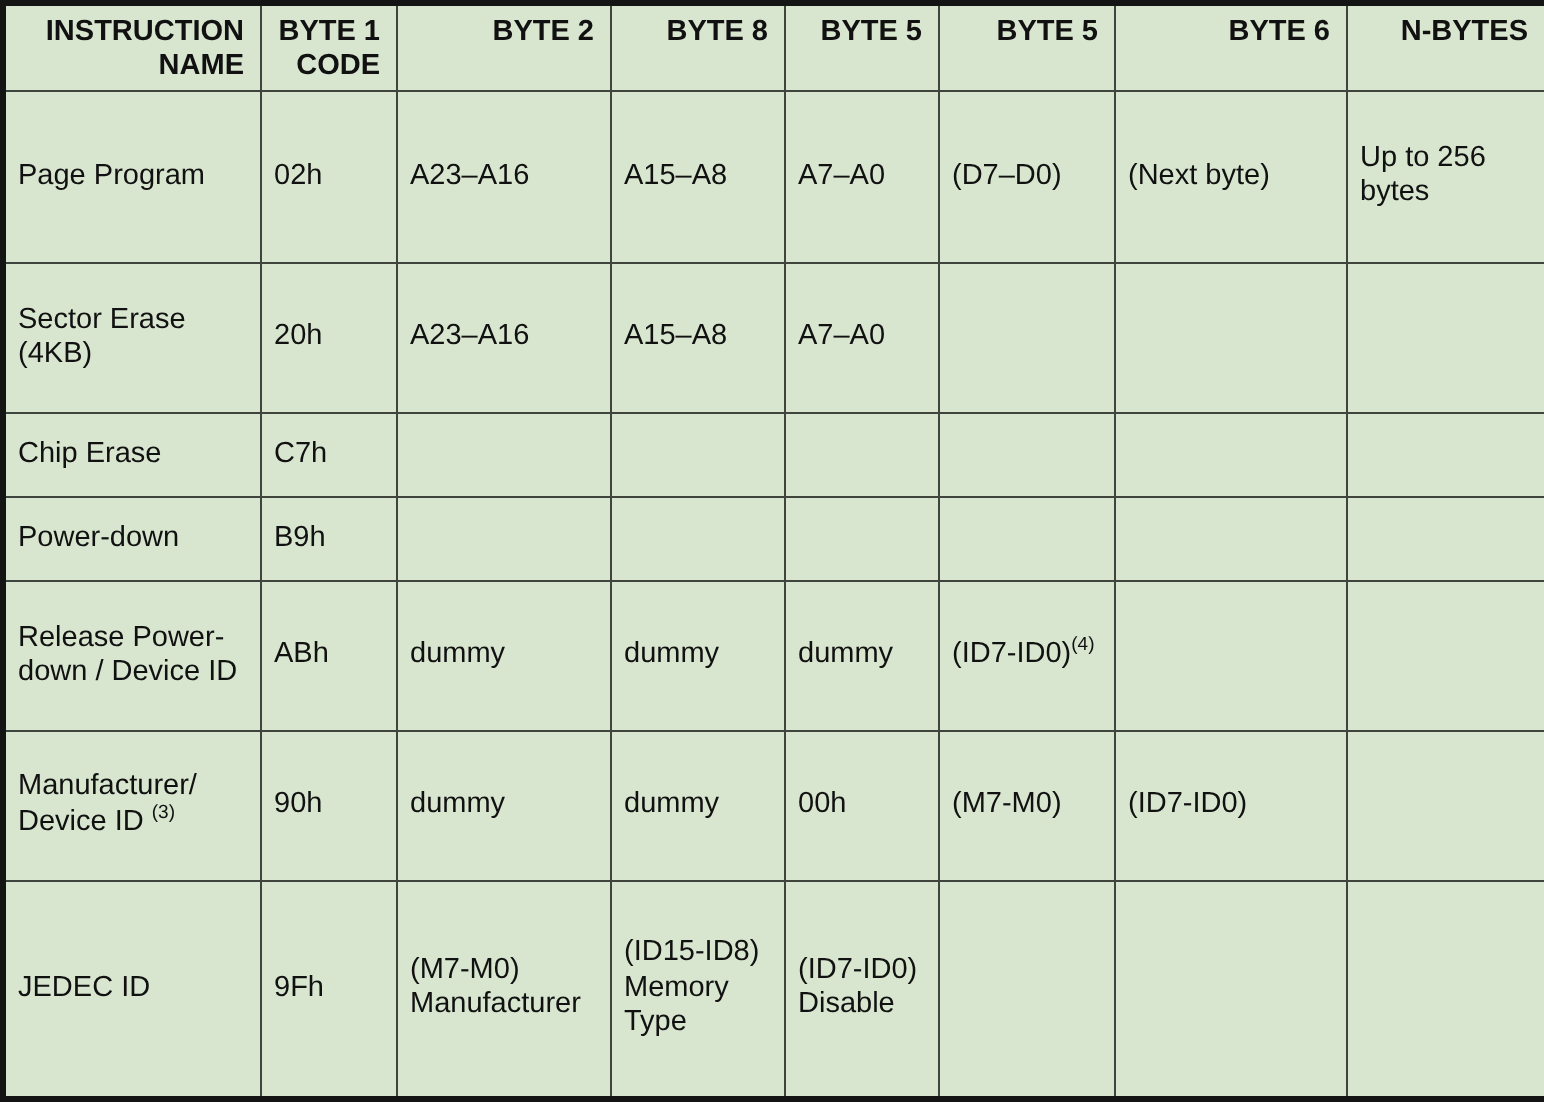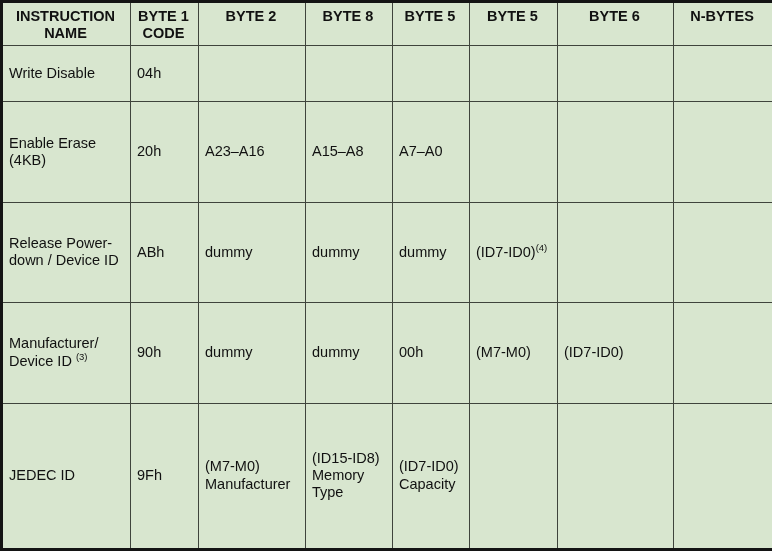--- a/index.html
+++ b/index.html
@@ -24,21 +24,21 @@
     border:3px solid var(--outer);
   }
   th,td{
     border:1px solid var(--grid);
     padding:2px 8px 2px 6px;
     font-size:14.5px;
     line-height:1.2;
     overflow:hidden;
   }
   thead th{
-    text-align:center;
+    text-align:right;
     vertical-align:top;
     font-weight:bold;
     padding-top:5px;
   }
   tbody td{
     vertical-align:middle;
     font-weight:normal;
   }
   sup.s{
     font-size:9.5px;
@@ -66,36 +66,56 @@
       <th>BYTE 1 CODE</th>
       <th>BYTE 2</th>
       <th>BYTE 8</th>
       <th>BYTE 5</th>
       <th>BYTE 5</th>
       <th>BYTE 6</th>
       <th>N-BYTES</th>
     </tr>
   </thead>
   <tbody>
-    <tr style="height:22px">
-      <td><span>Write Disable</span></td>
-      <td><span>04h</span></td>
+    <tr style="height:46px">
+      <td><span>Page Program</span></td>
+      <td><span>02h</span></td>
+      <td><span>A23–A16</span></td>
+      <td><span>A15–A8</span></td>
+      <td><span>A7–A0</span></td>
+      <td><span>(D7–D0)</span></td>
+      <td><span>(Next byte)</span></td>
+      <td><span>Up to 256 bytes</span></td>
+    </tr>
+    <tr style="height:40px">
+      <td><span>Sector Erase (4KB)</span></td>
+      <td><span>20h</span></td>
+      <td><span>A23–A16</span></td>
+      <td><span>A15–A8</span></td>
+      <td><span>A7–A0</span></td>
+      <td><span></span></td>
+      <td><span></span></td>
+      <td><span></span></td>
+    </tr>
+    <tr style="height:21px">
+      <td><span>Chip Erase</span></td>
+      <td><span>C7h</span></td>
       <td><span></span></td>
       <td><span></span></td>
       <td><span></span></td>
       <td><span></span></td>
       <td><span></span></td>
       <td><span></span></td>
     </tr>
-    <tr style="height:40px">
-      <td><span>Enable Erase (4KB)</span></td>
-      <td><span>20h</span></td>
-      <td><span>A23–A16</span></td>
-      <td><span>A15–A8</span></td>
-      <td><span>A7–A0</span></td>
+    <tr style="height:21px">
+      <td><span>Power-down</span></td>
+      <td><span>B9h</span></td>
+      <td><span></span></td>
+      <td><span></span></td>
+      <td><span></span></td>
       <td><span></span></td>
       <td><span></span></td>
       <td><span></span></td>
     </tr>
     <tr style="height:39px">
       <td><span>Release Power-down / Device ID</span></td>
       <td><span>ABh</span></td>
       <td><span>dummy</span></td>
       <td><span>dummy</span></td>
       <td><span>dummy</span></td>
@@ -111,19 +131,19 @@
       <td><span>00h</span></td>
       <td><span>(M7-M0)</span></td>
       <td><span>(ID7-ID0)</span></td>
       <td><span></span></td>
     </tr>
     <tr style="height:55px">
       <td><span>JEDEC ID</span></td>
       <td><span>9Fh</span></td>
       <td><span>(M7-M0) Manufacturer</span></td>
       <td><span>(ID15-ID8) Memory Type</span></td>
-      <td><span>(ID7-ID0) Capacity</span></td>
+      <td><span>(ID7-ID0) Disable</span></td>
       <td><span></span></td>
       <td><span></span></td>
       <td><span></span></td>
     </tr>
   </tbody>
 </table>
 
 </body></html>

